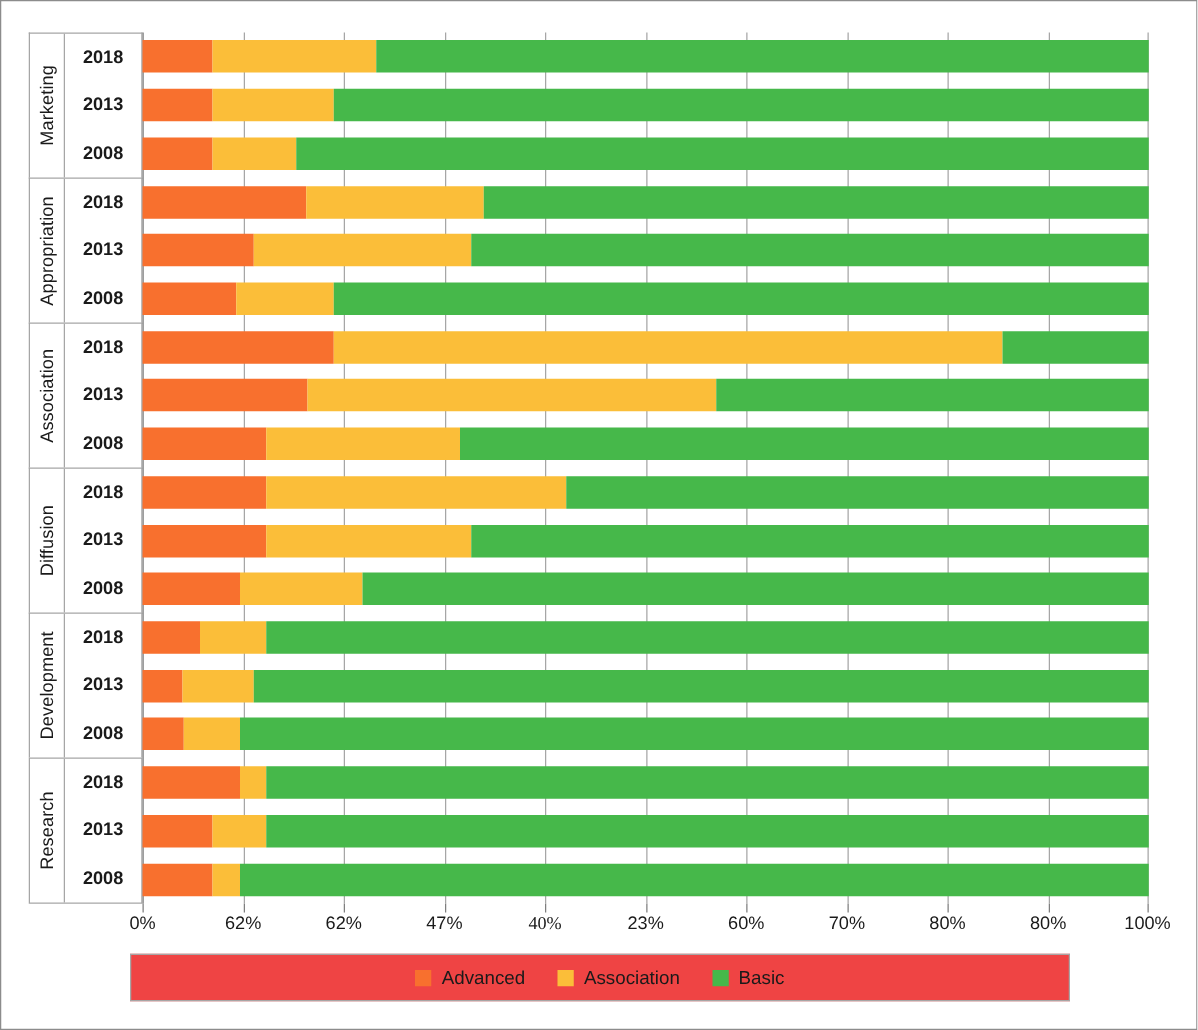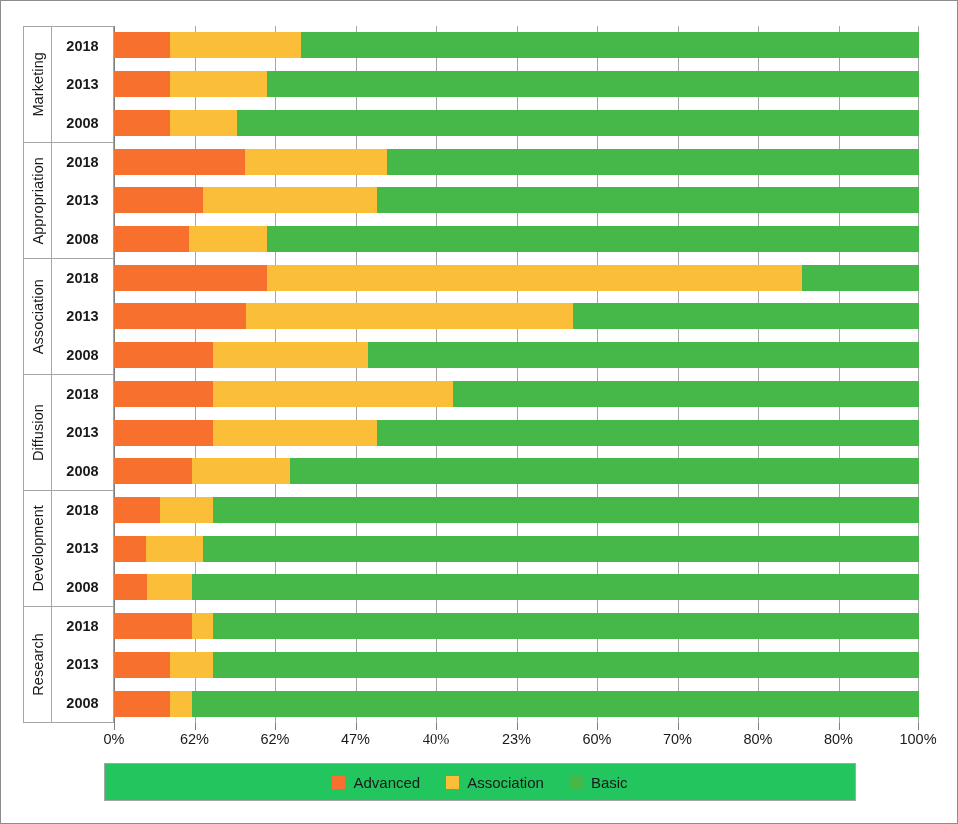--- a/index.html
+++ b/index.html
@@ -150,21 +150,21 @@
 
   
   #legend {
     position: absolute;
     left: 103px;
     top: 762px;
     width: 752px;
     height: 38px;
     box-sizing: border-box;
     border: 1px solid #a6a6a6;
-    background: #22c55e;
+    background: #ef4444;
     display: flex;
     align-items: center;
     justify-content: center;
     gap: 26px;
   }
   .legend-item {
     display: flex;
     align-items: center;
     gap: 8px;
   }

